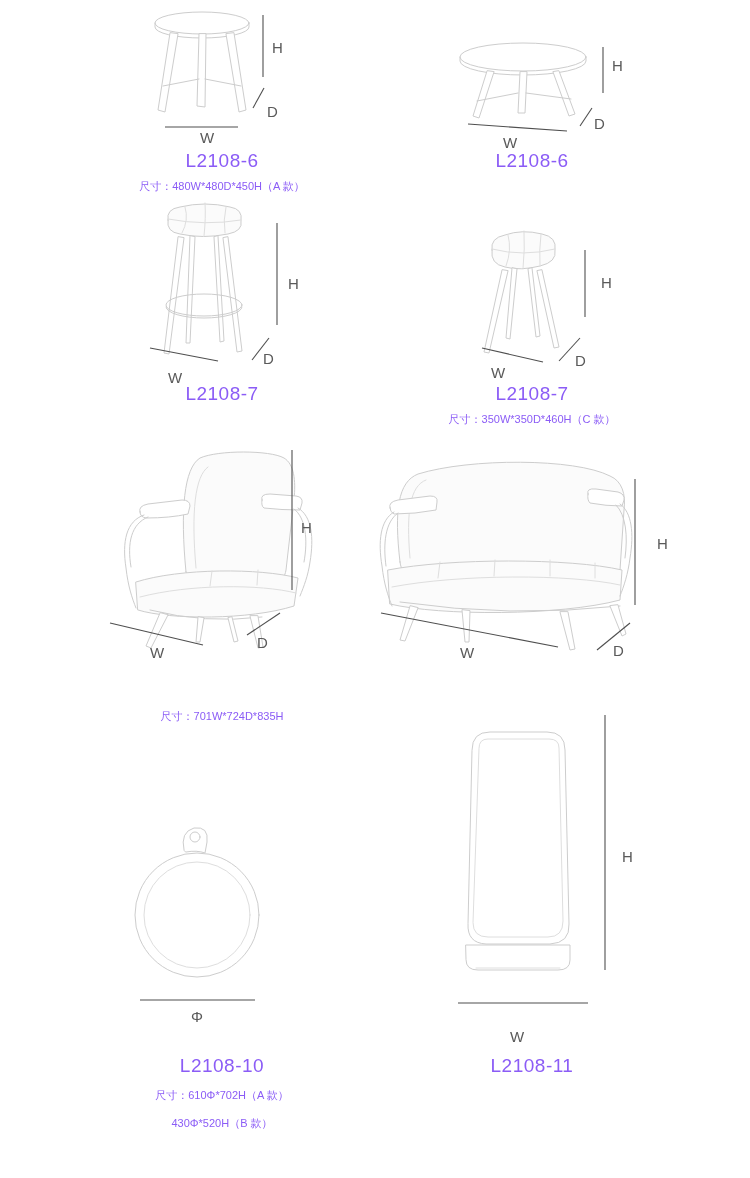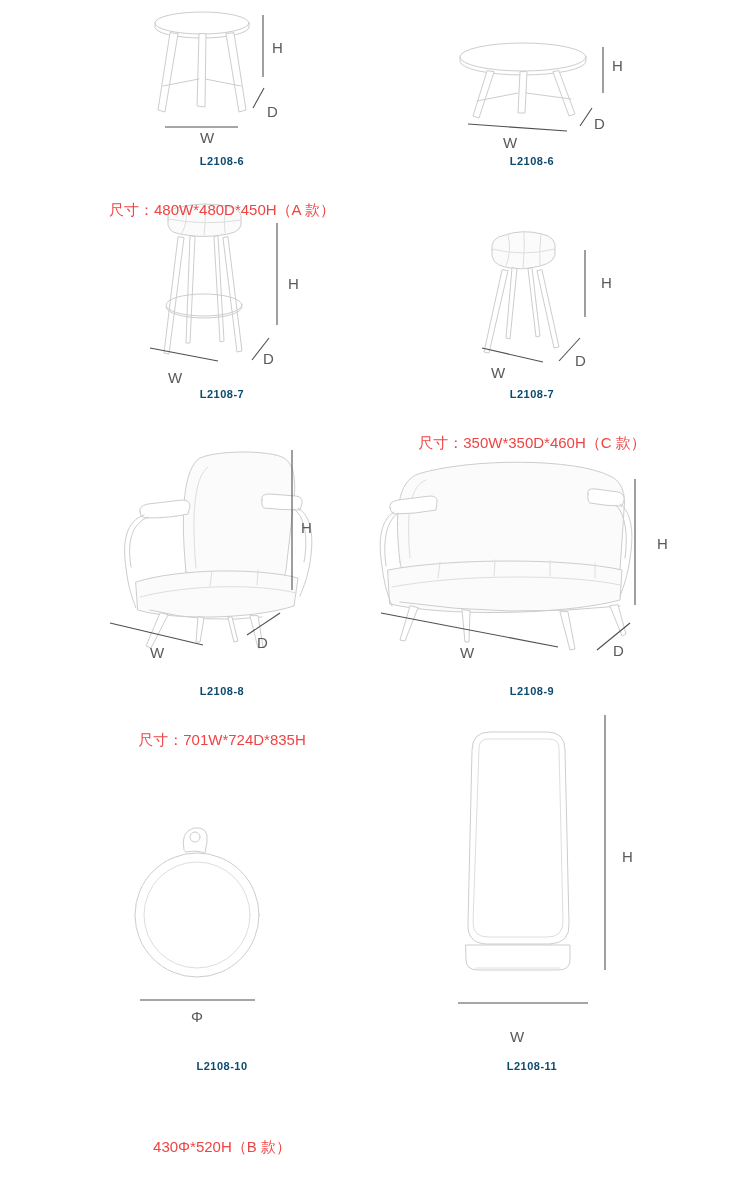--- a/index.html
+++ b/index.html
@@ -9,22 +9,22 @@
   
   .sk{stroke:#cdcdcd;fill:none;stroke-width:1;stroke-linecap:round;stroke-linejoin:round;}
   .sk .solid{fill:#ffffff;}
   .sk .cushion{fill:#fbfbfb;}
   .sk .faint{stroke:#dedede;}
   
   .dim{stroke:#4f4f4f;stroke-width:1.1;fill:none;}
   text.dimlbl{font-family:"Liberation Sans","DejaVu Sans",sans-serif;font-size:15px;fill:#5a5a5a;}
   
   .txt{position:absolute;text-align:center;line-height:22px;}
-  .code{font-size:11px;color:#0c4a6e;letter-spacing:0.5px;font-weight:bold;}
-  .size{font-size:15px;color:#ef4444;margin-top:24px;}
+  .code{font-size:19px;color:#8b5cf6;letter-spacing:0.5px;}
+  .size{font-size:11px;color:#8b5cf6;}
   .col-left{left:57px;width:330px;}
   .col-right{left:382px;width:300px;}
 </style>
 </head>
 <body>
 
 <div class="page">
 
   <svg class="panel-svg" style="left:130px;top:0" width="170" height="150" viewBox="0 0 170 150">
     <g class="sk">
@@ -197,23 +197,22 @@
   <div class="txt code col-left" style="top:150px">L2108-6</div>
   <div class="txt size col-left" style="top:175px">尺寸：480W*480D*450H（A 款）</div>
 
   <div class="txt code col-right" style="top:150px">L2108-6</div>
 
   <div class="txt code col-left" style="top:383px">L2108-7</div>
 
   <div class="txt code col-right" style="top:383px">L2108-7</div>
   <div class="txt size col-right" style="top:408px">尺寸：350W*350D*460H（C 款）</div>
 
-  <div class="txt code col-left" style="top:680px">L2108-8</div>
   <div class="txt size col-left" style="top:705px">尺寸：701W*724D*835H</div>
 
-  <div class="txt code col-right" style="top:680px">L2108-9</div>
 
   <div class="txt code col-left" style="top:1055px">L2108-10</div>
+  <div class="txt size col-left" style="top:1084px">尺寸：610Φ*702H（A 款）</div>
   <div class="txt size col-left" style="top:1112px">430Φ*520H（B 款）</div>
 
   <div class="txt code col-right" style="top:1055px">L2108-11</div>
 
 </div>
 
 </body></html>

